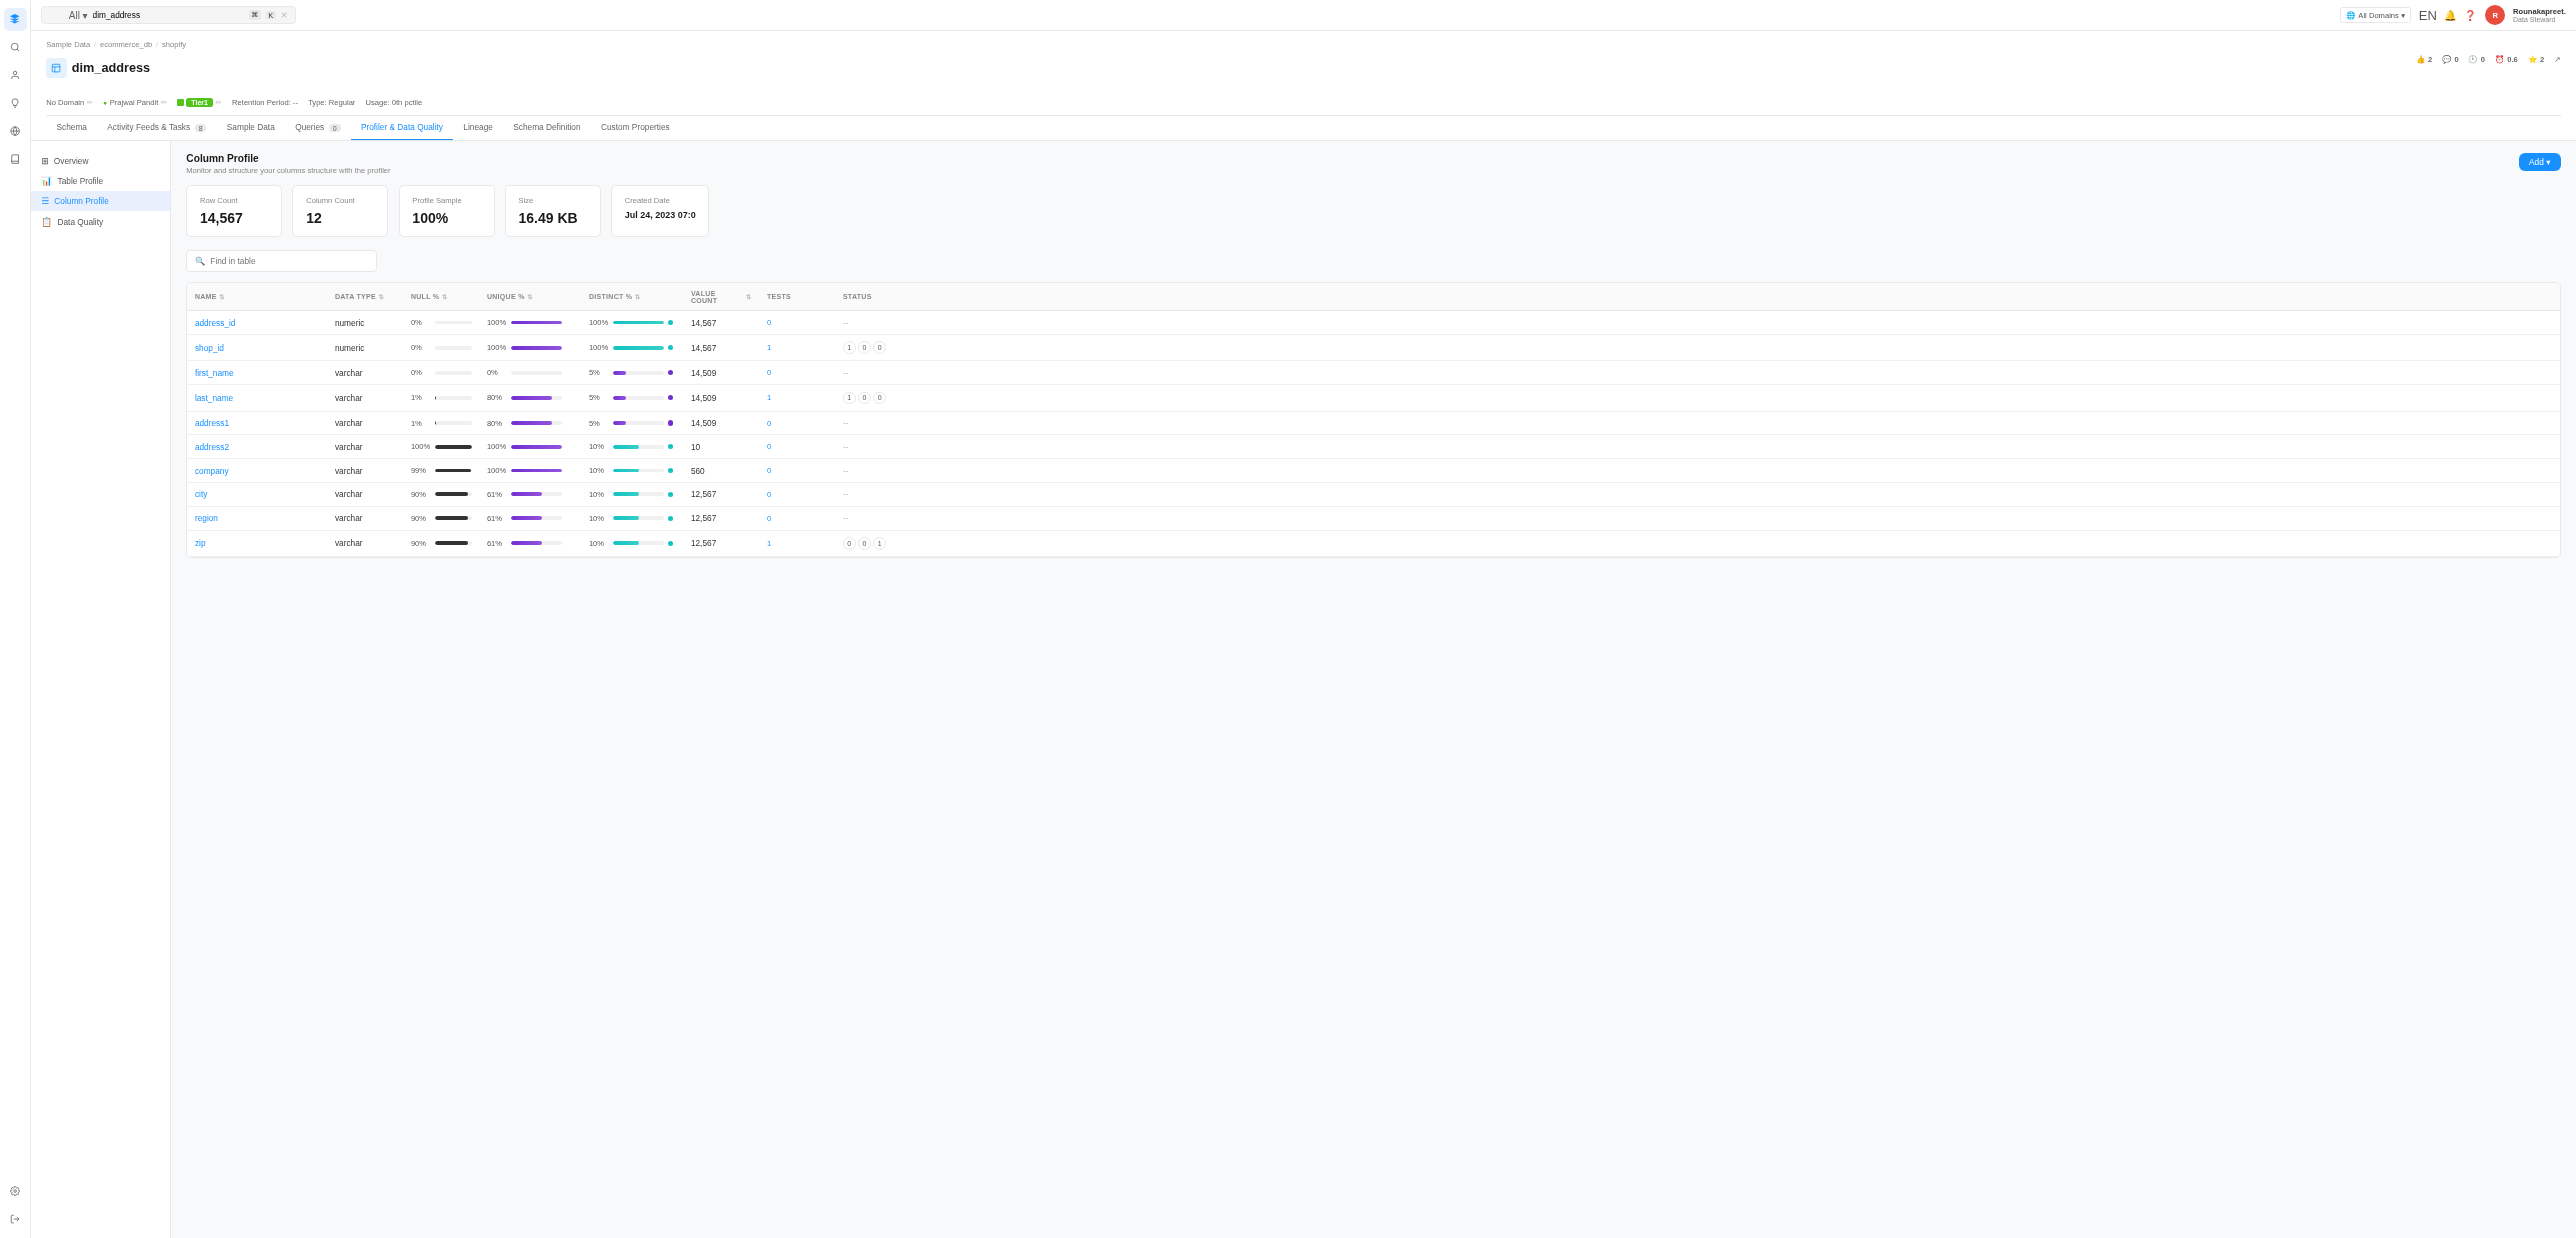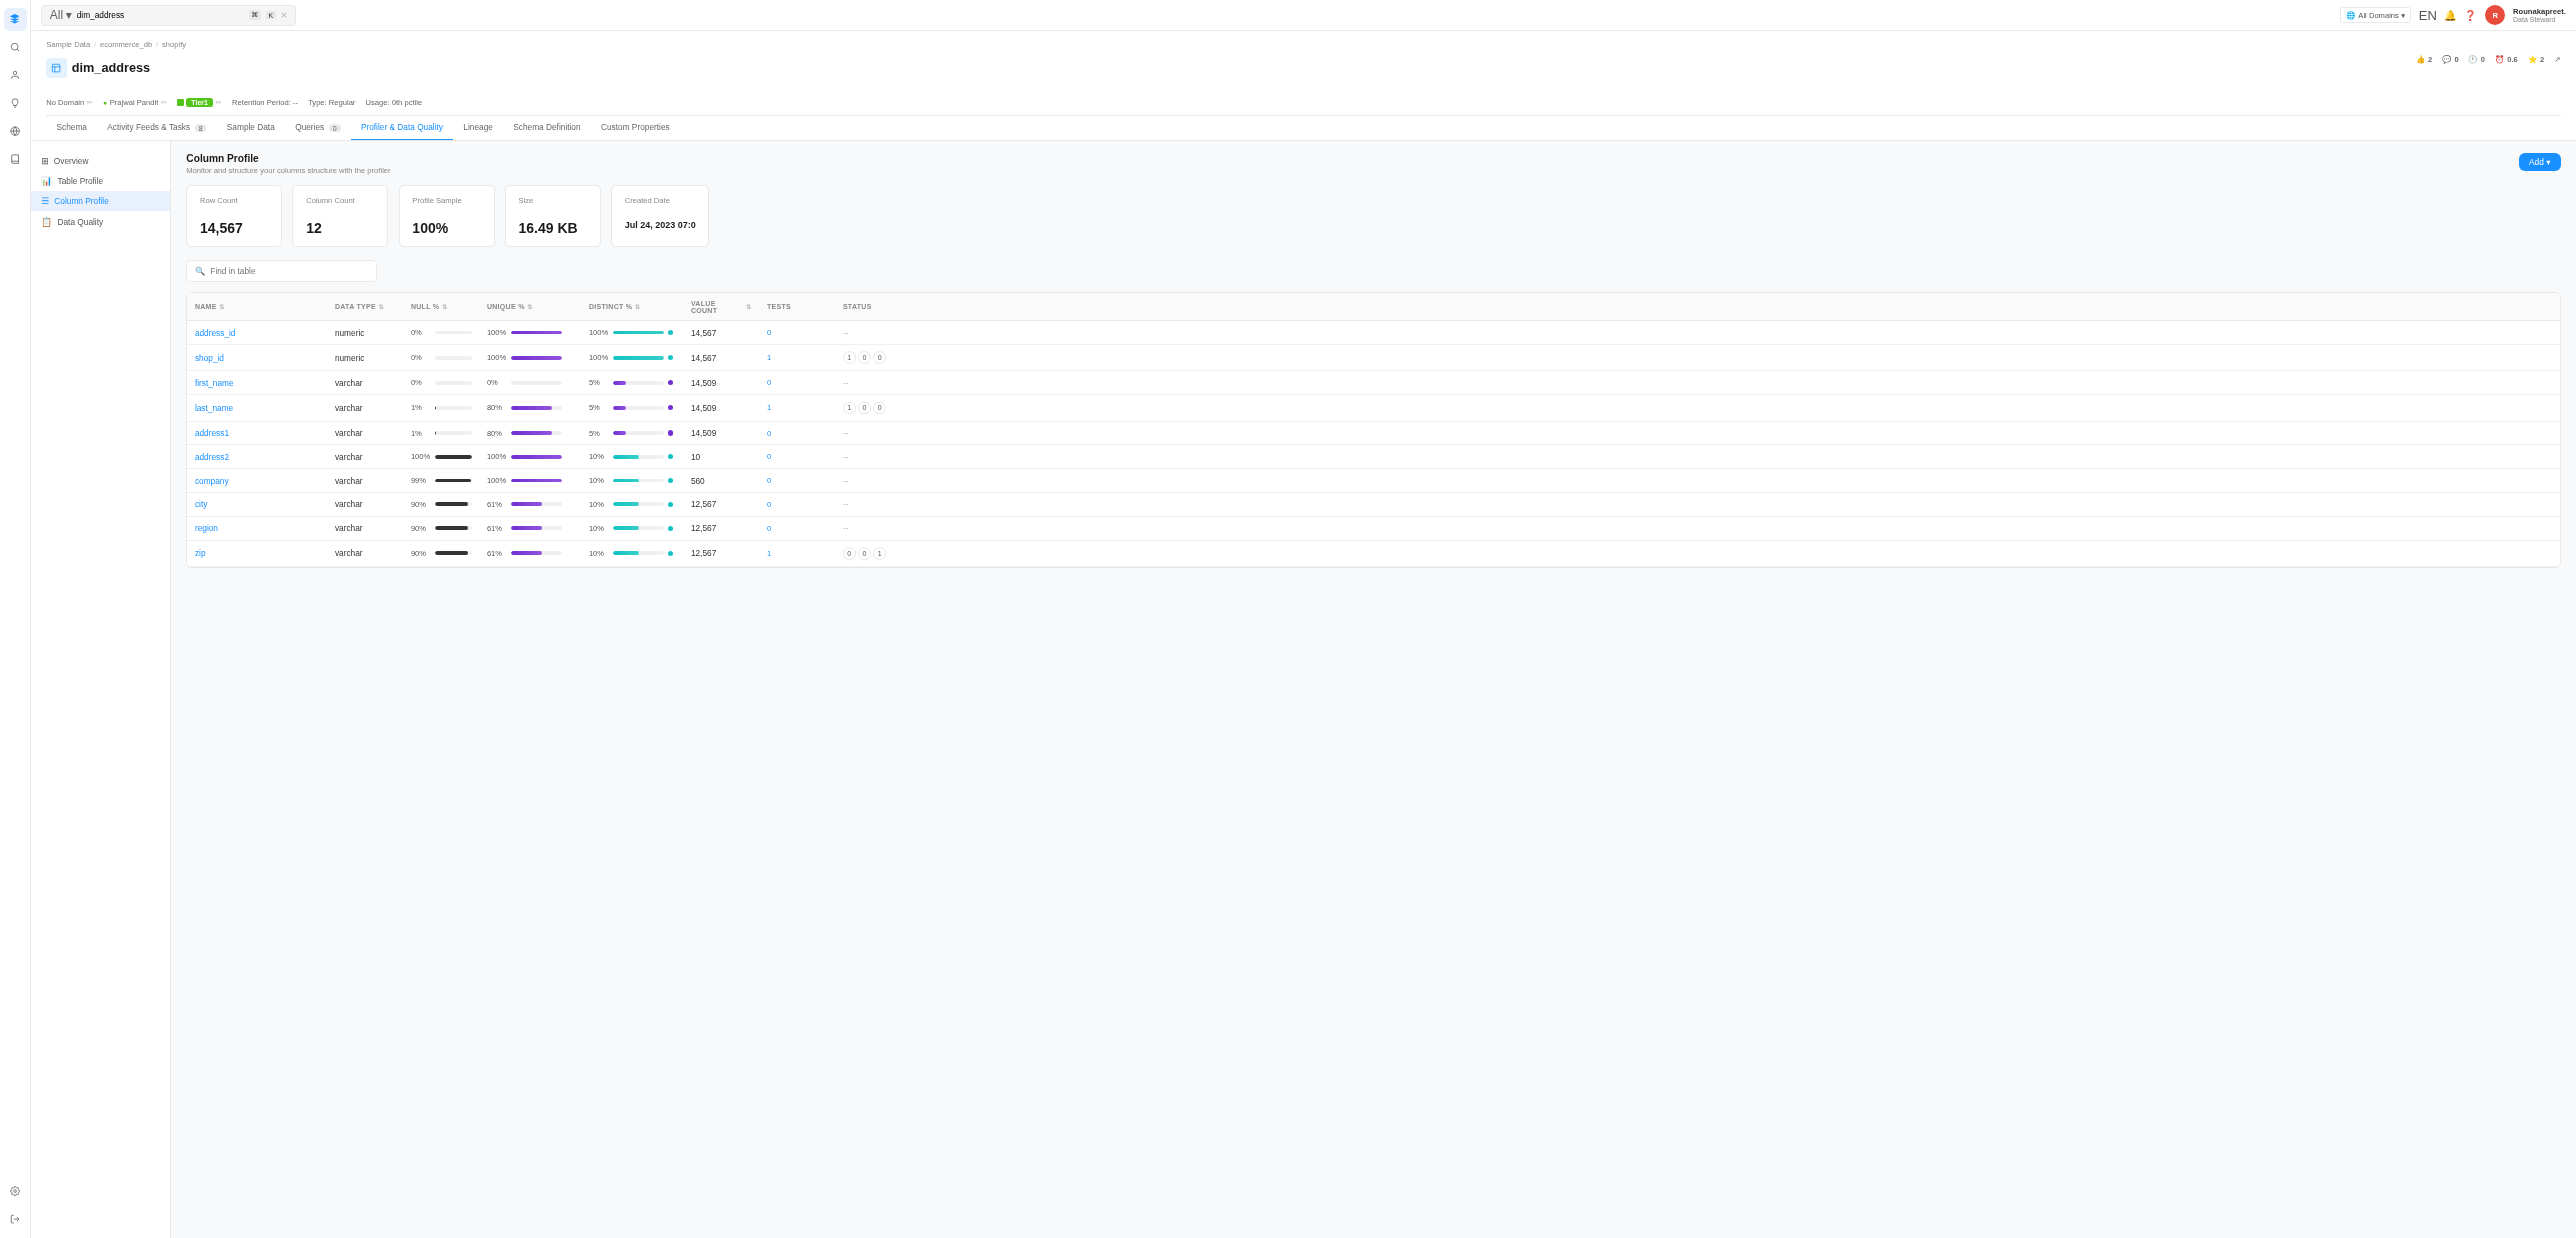--- a/index.html
+++ b/index.html
@@ -10,21 +10,21 @@
     .left-nav { width: 31px; background: #fff; border-right: 0.6px solid #e8e8e8; display: flex; flex-direction: column; align-items: center; padding: 7.6px 0; gap: 5.1px; z-index: 10; }
     .left-nav-icon { width: 23px; height: 23px; display: flex; align-items: center; justify-content: center; border-radius: 5.1px; cursor: pointer; color: #666; font-size: 10.2px; }
     .left-nav-bottom { margin-top: auto; display: flex; flex-direction: column; gap: 5.1px; align-items: center; }
 
     .main-content { flex: 1; display: flex; flex-direction: column; overflow: hidden; }
 
     
     .top-bar { background: #fff; border-bottom: 0.6px solid #e8e8e8; padding: 5.1px 10.2px; display: flex; align-items: center; justify-content: space-between; height: 31px; }
     .search-container { display: flex; align-items: center; background: #f5f5f5; border: 0.6px solid #e8e8e8; border-radius: 3.8px; padding: 2.5px 7.6px; gap: 5.1px; width: 255px; }
     .search-input { border: none; background: transparent; outline: none; font-size: 8.3px; width: 100%; }
-    .search-prefix { display: flex; align-items: center; gap: 2.5px; color: #666; font-size: 12px; }
+    .search-prefix { display: flex; align-items: center; gap: 2.5px; color: #666; font-size: 10px; margin-left: 19px; }
     .search-kbd { background: #e8e8e8; padding: 0.6px 2.5px; border-radius: 1.9px; font-size: 7px; }
     .top-right { display: flex; align-items: center; gap: 7.6px; }
     .domain-selector { display: flex; align-items: center; gap: 2.5px; cursor: pointer; color: #555; font-size: 7.6px; border: 0.6px solid #e8e8e8; padding: 2.5px 5.1px; border-radius: 2.5px; }
     .lang-selector { cursor: pointer; color: #555; font-size: 13px; }
     .user-avatar { width: 20.4px; height: 20.4px; background: #e74c3c; border-radius: 50%; display: flex; align-items: center; justify-content: center; color: #fff; font-size: 7.6px; font-weight: bold; }
     .user-info { display: flex; flex-direction: column; }
     .user-name { font-size: 7.6px; font-weight: 600; }
     .user-role { font-size: 7px; color: #888; }
 
     
@@ -63,21 +63,21 @@
     .main-panel { flex: 1; overflow-y: auto; padding: 12.7px 15.3px; background: #f8f9fa; }
 
     .section-header { display: flex; align-items: flex-start; justify-content: space-between; margin-bottom: 10.2px; }
     .section-title { font-size: 10.2px; font-weight: 600; color: #1a1a1a; }
     .section-sub { font-size: 7.6px; color: #888; margin-top: 1.3px; }
     .add-btn { background: #1890ff; color: #fff; border: none; padding: 3.8px 10.2px; border-radius: 6px; cursor: pointer; font-size: 8.3px; display: flex; align-items: center; gap: 2.5px; }
 
     
     .stats-row { display: flex; gap: 10.2px; margin-bottom: 12.7px; }
     .stat-card { background: #fff; border: 0.6px solid #e8e8e8; border-radius: 5.1px; padding: 10.2px 12.7px; min-width: 96px; }
-    .stat-label { font-size: 7.6px; color: #888; margin-bottom: 15px; }
+    .stat-label { font-size: 7.6px; color: #888; margin-bottom: 5px; }
     .stat-value { font-size: 14px; font-weight: 700; color: #1a1a1a; }
 
     
     .table-search { background: #fff; border: 0.6px solid #e8e8e8; border-radius: 3.8px; padding: 5.1px 7.6px; display: flex; align-items: center; gap: 5.1px; margin-bottom: 10.2px; width: 191px; }
     .table-search input { border: none; outline: none; font-size: 8.3px; width: 100%; color: #999; }
 
     
     .data-table { background: #fff; border: 0.6px solid #e8e8e8; border-radius: 5.1px; overflow: hidden; }
     .table-header-row { display: grid; grid-template-columns: 140px 76px 76px 102px 102px 76px 76px 89px; background: #fafafa; border-bottom: 0.6px solid #e8e8e8; }
     .th { padding: 6.4px 7.6px; font-size: 7px; font-weight: 600; color: #888; text-transform: uppercase; letter-spacing: 0.3px; display: flex; align-items: center; gap: 2.5px; cursor: pointer; }

